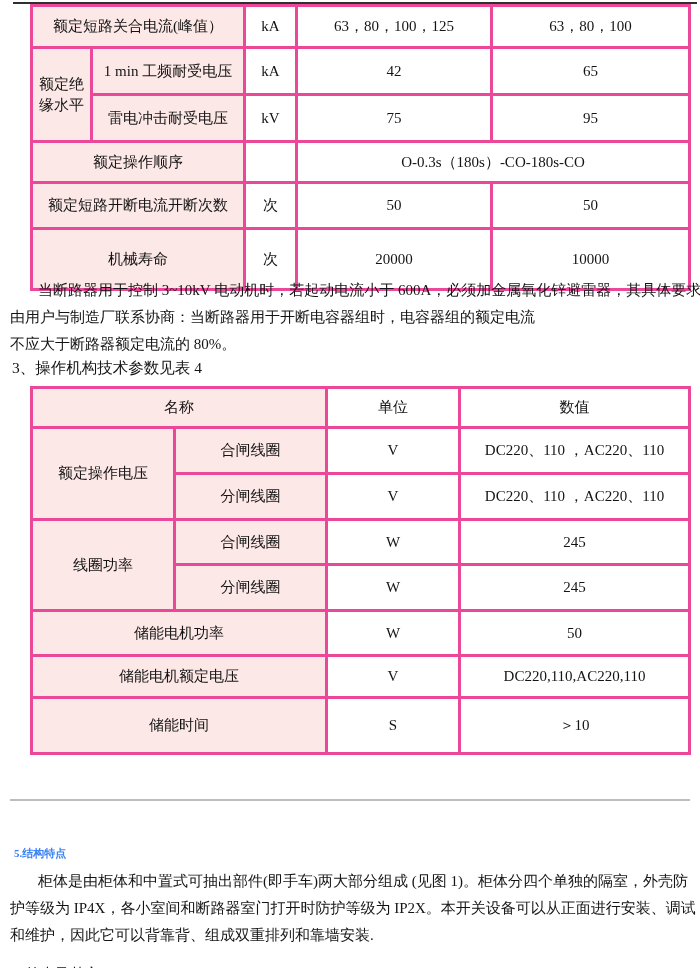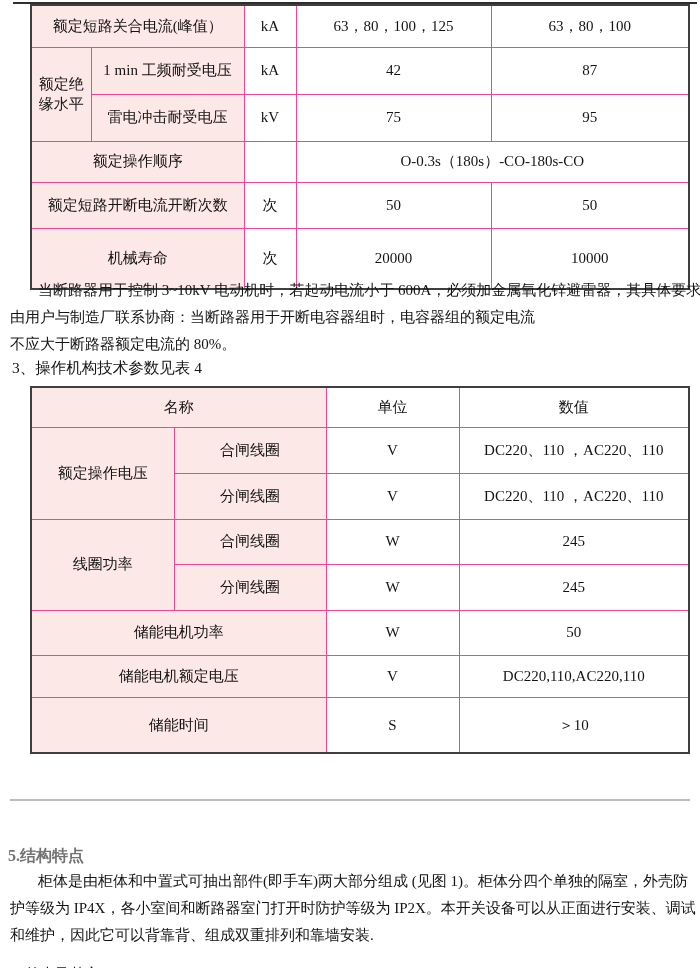--- a/index.html
+++ b/index.html
@@ -6,37 +6,37 @@
   html,body { background:#ffffff; }
   .doc {
     position:relative; width:700px; height:968px; background:#ffffff;
     font-family:"Liberation Serif","DejaVu Serif",serif; color:#141414;
     overflow:hidden;
   }
   .top-line { position:absolute; left:13px; top:2px; width:684px; height:2px; background:#2f2f2f; }
 
   table { border-collapse:collapse; table-layout:fixed; position:absolute; background:#fff; }
   td {
-    border:1px solid #ec4899; text-align:center; vertical-align:middle;
+    border:3px solid #ec4899; text-align:center; vertical-align:middle;
     font-size:15px; line-height:1.35; padding:1px 4px; overflow:hidden;
   }
   .t1 { left:30px; top:4px; width:658px; border:2px solid #3f3f3f; }
   .t2 { left:30px; top:386px; width:658px; border:2px solid #3f3f3f; }
   .pink { background:#fce8e6; }
 
   .bodytext { position:absolute; left:10px; width:682px; font-size:15px; }
   .line { line-height:27px; white-space:nowrap; }
   .indent { text-indent:28px; }
 
   .note { top:277px; }
   .h3 { position:absolute; left:12px; top:358px; font-size:15.5px; }
 
   .rule { position:absolute; left:10px; top:799px; width:680px; height:2px; background:#bdbdbd; }
 
-  .red-heading { position:absolute; left:8px; top:846px; font-size:16px; font-weight:bold; color:#737373; }
+  .red-heading { position:absolute; left:14px; top:846px; font-size:11px; font-weight:bold; color:#3b82f6; }
   .para { top:868px; }
   .sub { position:absolute; left:10px; top:941px; font-size:15px; line-height:27px;margin-top:20px; }
 </style>
 </head>
 <body>
 
 <div class="doc">
 
   <div class="top-line"></div>
 
@@ -53,21 +53,21 @@
       <td colspan="2" class="pink">额定短路关合电流(峰值）</td>
       <td>kA</td>
       <td>63，80，100，125</td>
       <td>63，80，100</td>
     </tr>
     <tr style="height:47px">
       <td rowspan="2" class="pink">额定绝缘水平</td>
       <td class="pink">1 min 工频耐受电压</td>
       <td>kA</td>
       <td>42</td>
-      <td>87</td>
+      <td>65</td>
     </tr>
     <tr style="height:47px">
       <td class="pink">雷电冲击耐受电压</td>
       <td>kV</td>
       <td>75</td>
       <td>95</td>
     </tr>
     <tr style="height:41px">
       <td colspan="2" class="pink">额定操作顺序</td>
       <td></td>

